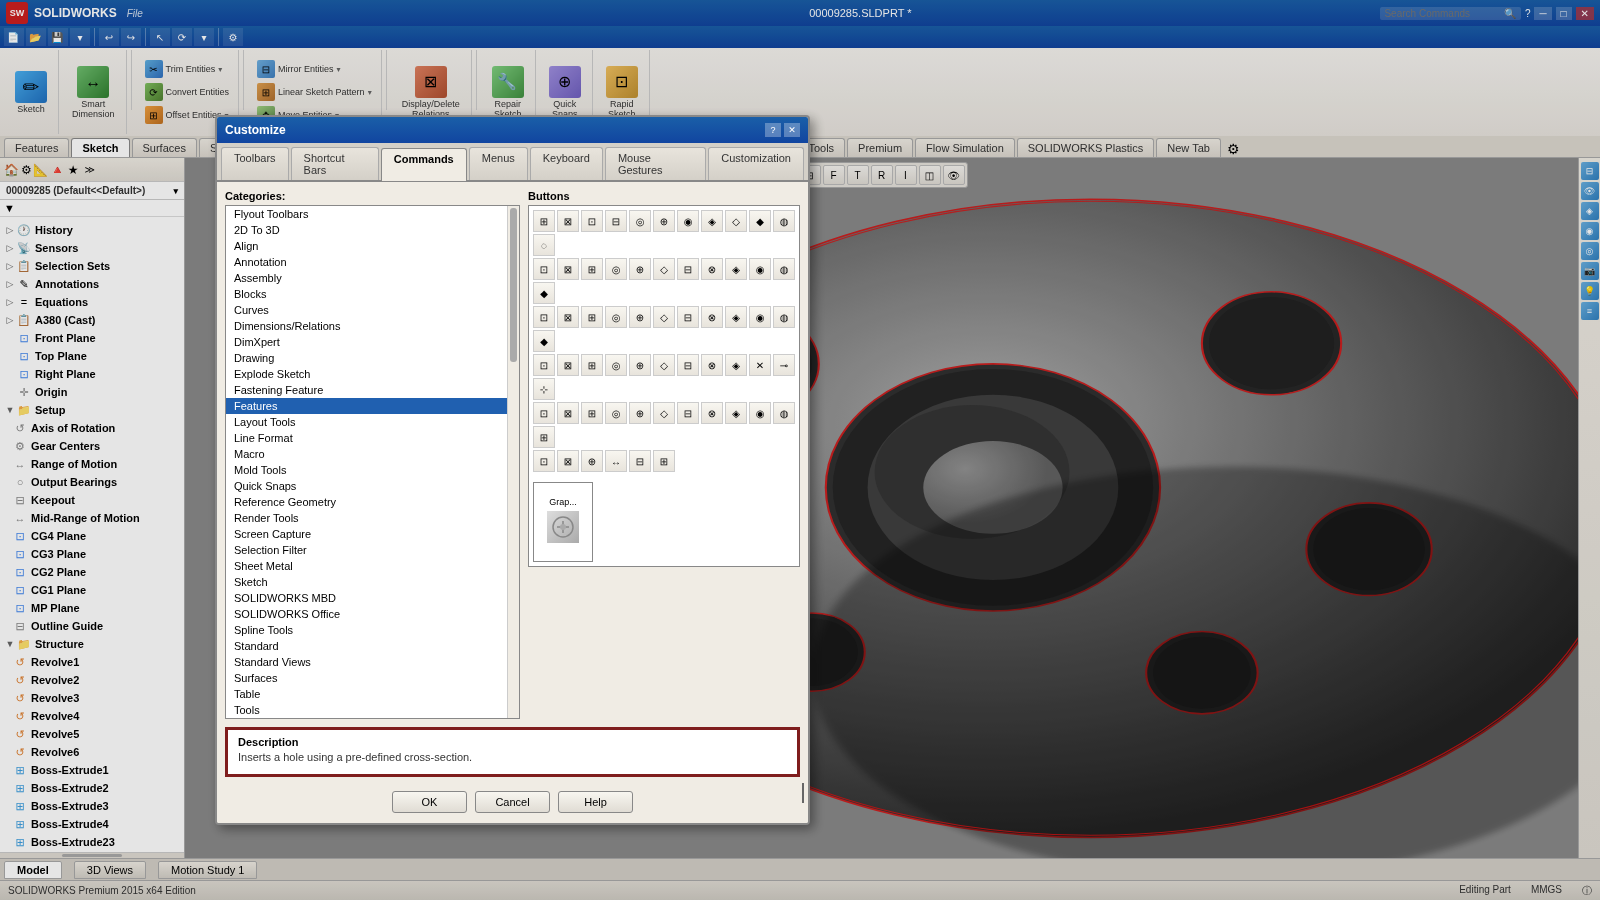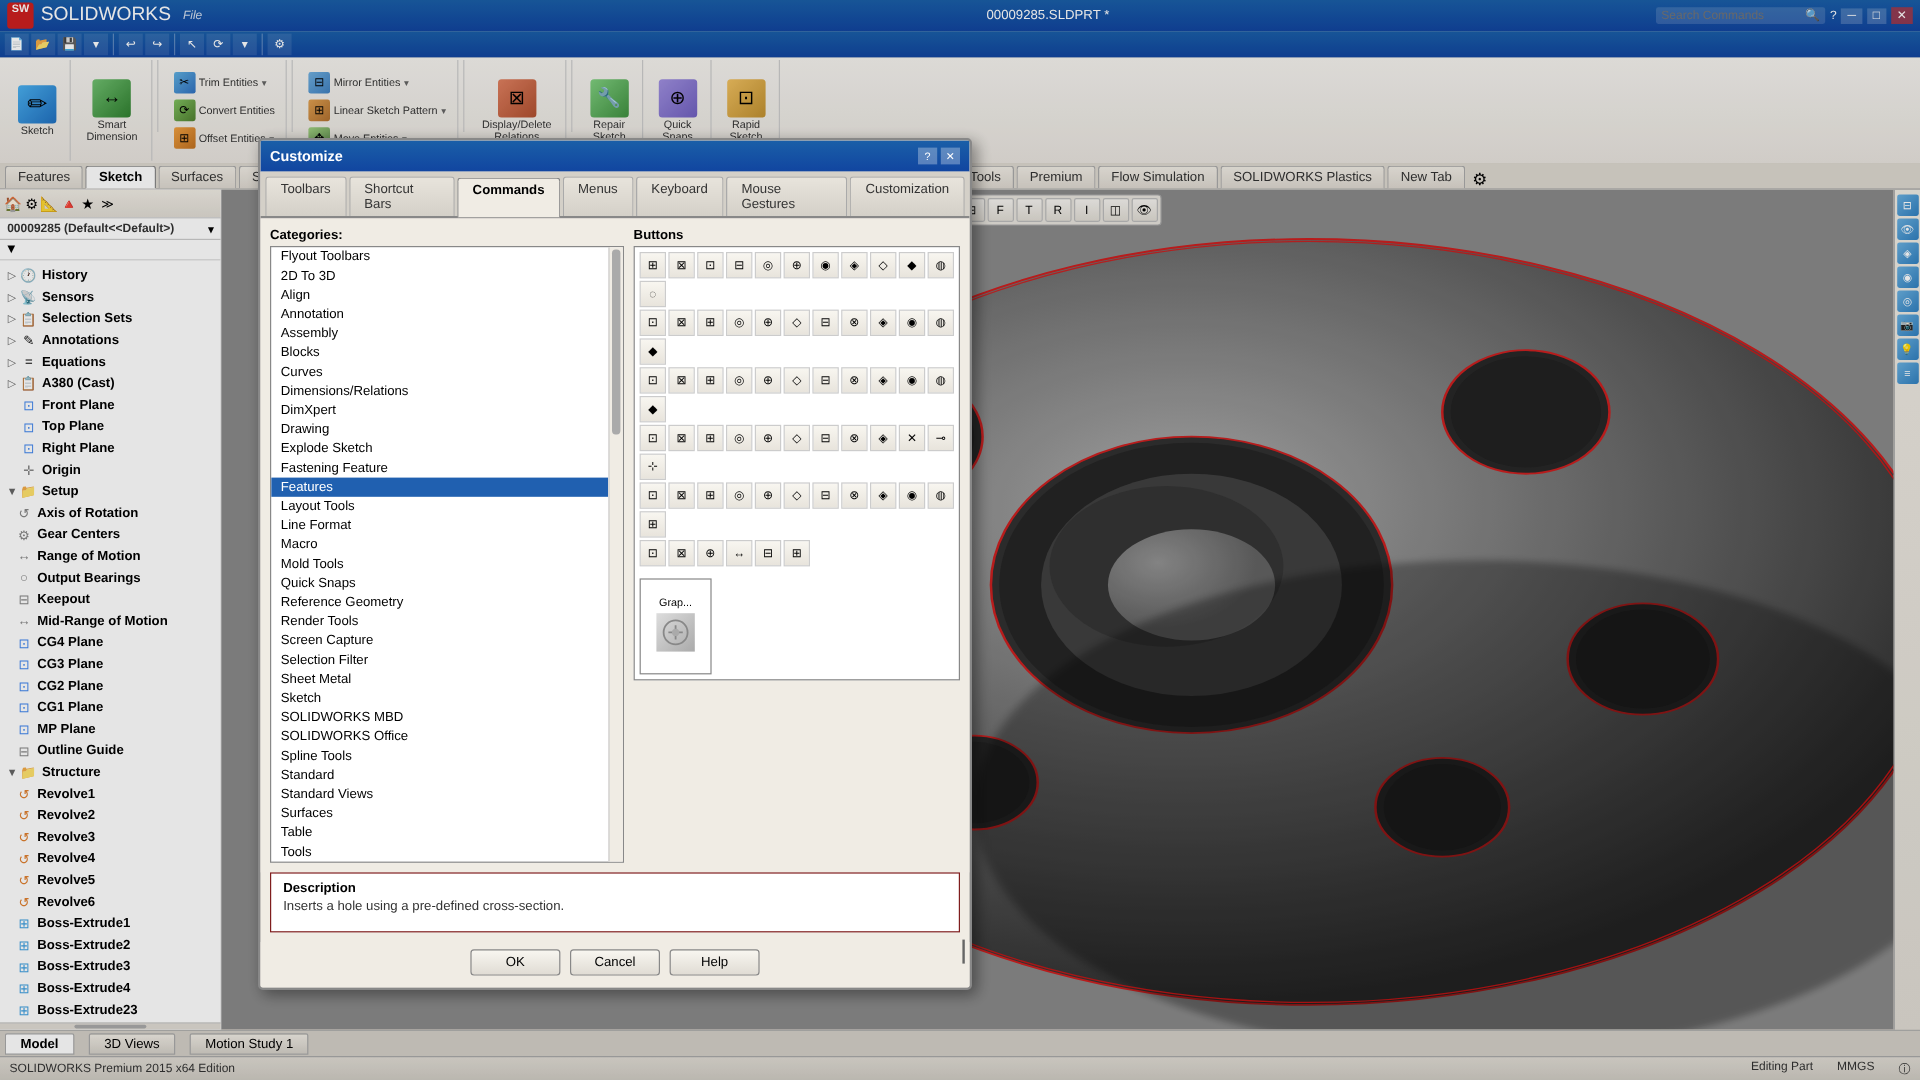--- a/index.html
+++ b/index.html
@@ -11,25 +11,25 @@
       background: linear-gradient(to bottom, #1a5fa8, #1145a0);
       display: flex;
       align-items: center;
       padding: 0 6px;
       color: white;
     }
     #titlebar .logo {
       width: 22px; height: 22px;
       background: #cc2020;
       border-radius: 3px;
-      display: flex; align-items: flex-start; justify-content: center;
+      display: flex; align-items: center; justify-content: center;
       font-weight: bold; font-size: 9px; color: white;
       margin-right: 6px;
     }
-    #titlebar .app-name { font-weight: normal; font-size: 16px; margin-right: 10px; }
+    #titlebar .app-name { font-weight: bold; font-size: 12px; margin-right: 10px; }
     #titlebar .title-text { flex: 1; font-size: 11px; }
 
     
     #quick-access {
       height: 22px;
       background: linear-gradient(to bottom, #1a5fa8, #1145a0);
       display: flex;
       align-items: center;
       padding: 0 4px;
       gap: 2px;
@@ -473,21 +473,21 @@
       padding: 6px 10px;
       background: #f0ece4;
       border-top: 1px solid #ccc;
       font-size: 11px;
       color: #444;
     }
 
     #dialog-description {
       padding: 6px 10px;
       background: white;
-      border: 1px solid #7f1d1d;
+      border: 3px solid #7f1d1d;
       margin: 0 8px 8px;
       min-height: 50px;
     }
     #desc-header {
       font-size: 11px;
       font-weight: bold;
       margin-bottom: 3px;
     }
     #desc-text {
       font-size: 11px;

